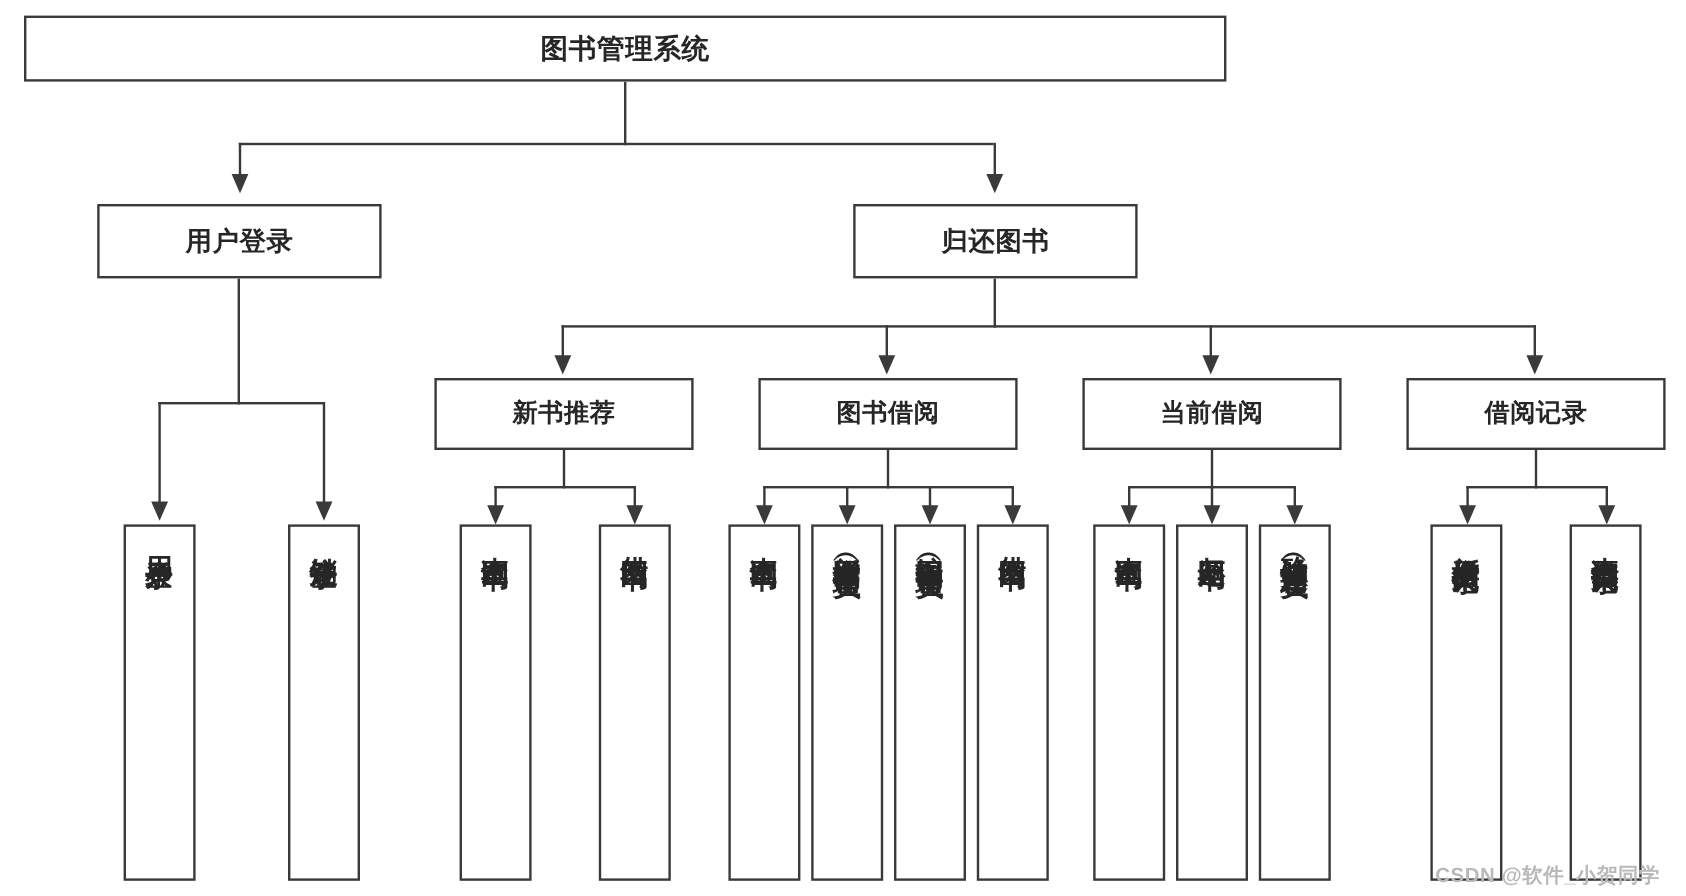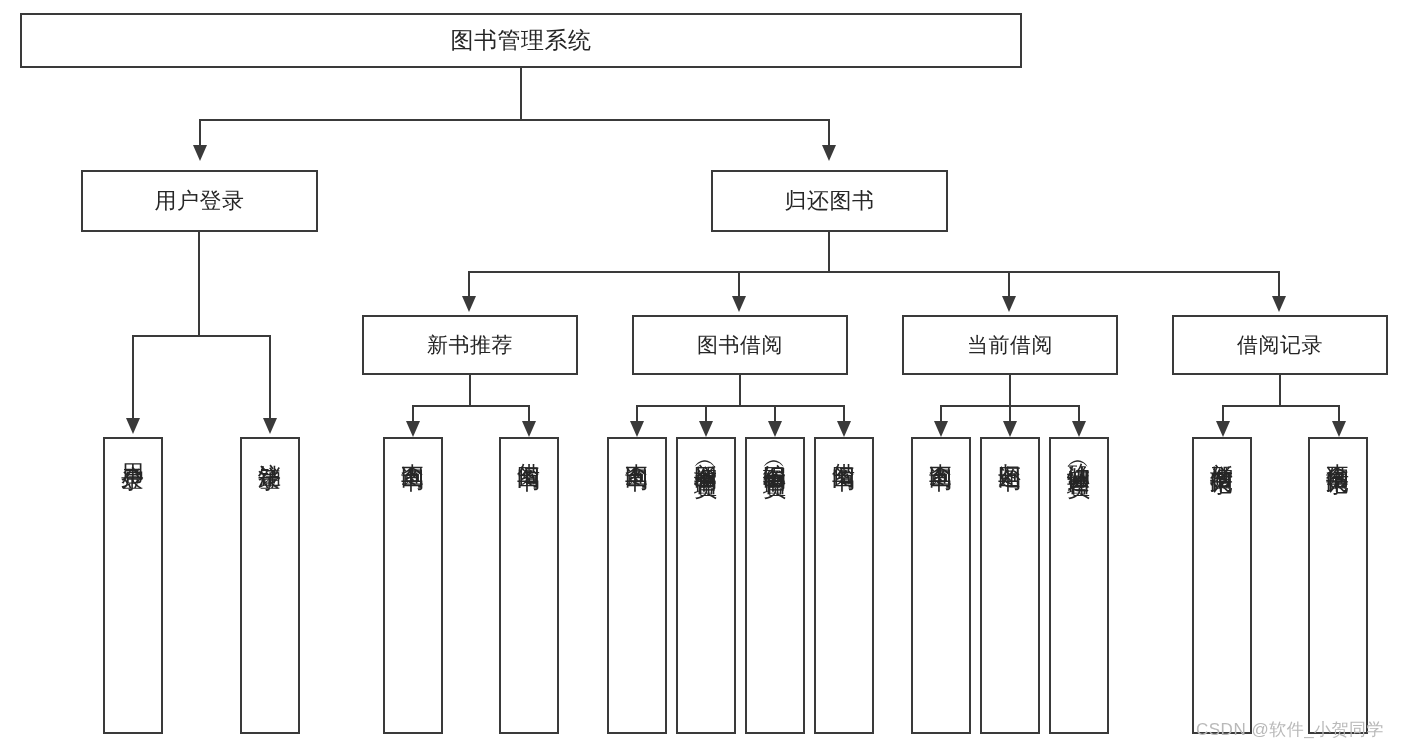--- a/index.html
+++ b/index.html
@@ -5,21 +5,21 @@
 <style>
   html,body{margin:0;padding:0;}
   body{
     width:1405px;height:747px;
     background:#ffffff;
     font-family:"Liberation Sans","DejaVu Sans",sans-serif;
     overflow:hidden;
     position:relative;
   }
   #diagram-root{
-    position:absolute;left:0;top:0;width:1405px;height:747px;
+    position:absolute;left:0;top:0;width:1405px;height:747px;font-weight:bold;
   }
   
   .node{
     position:absolute;
     box-sizing:border-box;
     background:#ffffff;
     border:2px solid #3a3a3a;
     display:flex;
     align-items:center;
     justify-content:center;

